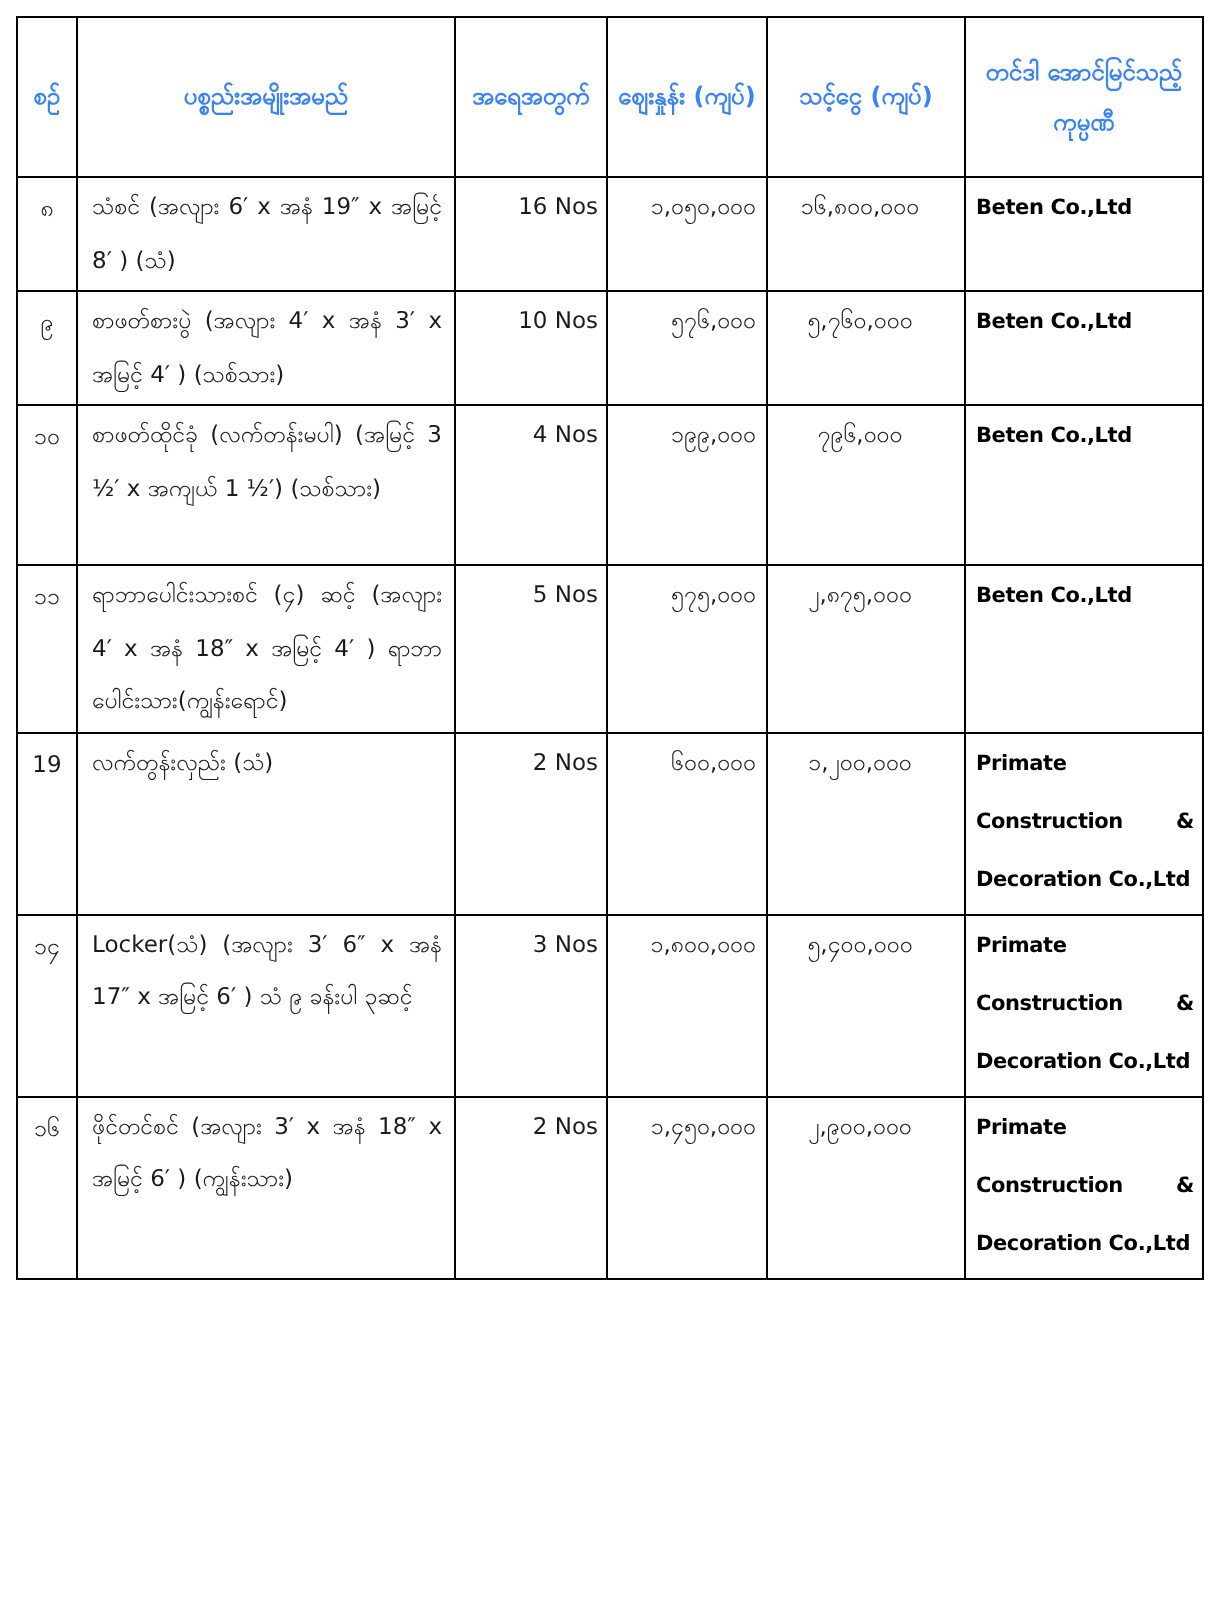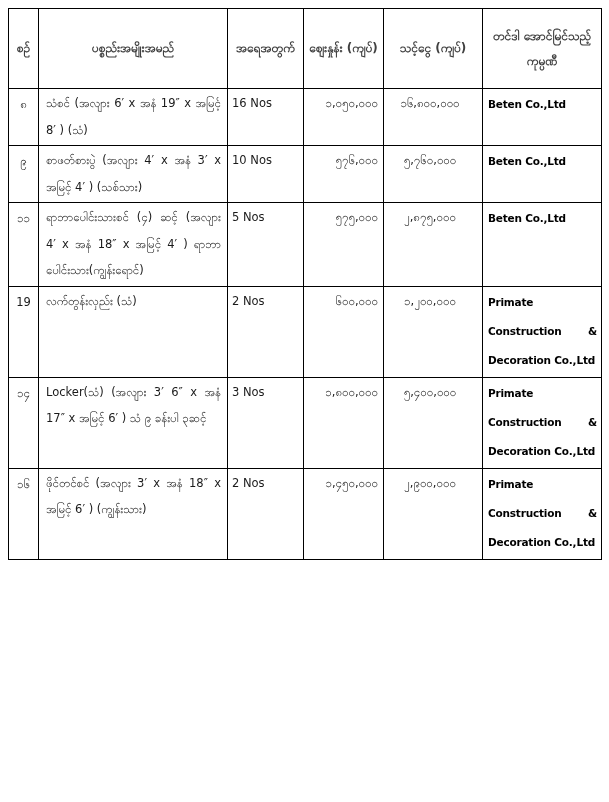--- a/index.html
+++ b/index.html
@@ -25,32 +25,32 @@
     border: 1px solid #000000;
     overflow: hidden;
   }
   thead th {
     font-weight: bold;
     font-size: 12px;
     line-height: 25px;
     text-align: center;
     vertical-align: middle;
     padding: 2px 3px;
-    color: #404040;
+    color: #3b82f6;
   }
   tbody td {
     vertical-align: top;
     font-size: 11.5px;
     line-height: 26.5px;
     padding: 1px 4px 2px 4px;
     color: #1a1a1a;
   }
   td.c-serial { text-align: center; padding-top: 2px; }
   td.c-item   { text-align: justify; padding-left: 7px; padding-right: 6px; border-radius: 28px; }
-  td.c-qty    { text-align: left; }
+  td.c-qty    { text-align: right; }
   td.c-price  { text-align: right; padding-right: 5px; }
   td.c-amount { text-align: center; padding-right: 10px; }
   td.c-company {
     font-weight: bold;
     font-size: 10.5px;
     line-height: 29px;
     text-align: justify;
     color: #000000;
     padding-left: 5px;
     padding-right: 4px;
@@ -100,20 +100,28 @@
         <td class="c-company">Beten Co.,Ltd</td>
       </tr>
       <tr class="h55">
         <td class="c-serial">၉</td>
         <td class="c-item">စာဖတ်စားပွဲ (အလျား 4′ x အနံ 3′ x အမြင့် 4′ ) (သစ်သား)</td>
         <td class="c-qty">10 Nos</td>
         <td class="c-price">၅၇၆,၀၀၀</td>
         <td class="c-amount">၅,၇၆၀,၀၀၀</td>
         <td class="c-company">Beten Co.,Ltd</td>
       </tr>
+      <tr class="h80">
+        <td class="c-serial">၁၀</td>
+        <td class="c-item">စာဖတ်ထိုင်ခုံ (လက်တန်းမပါ) (အမြင့် 3 ½′ x အကျယ် 1 ½′) (သစ်သား)</td>
+        <td class="c-qty">4 Nos</td>
+        <td class="c-price">၁၉၉,၀၀၀</td>
+        <td class="c-amount">၇၉၆,၀၀၀</td>
+        <td class="c-company">Beten Co.,Ltd</td>
+      </tr>
       <tr class="h82">
         <td class="c-serial">၁၁</td>
         <td class="c-item">ရာဘာပေါင်းသားစင် (၄) ဆင့် (အလျား 4′ x အနံ 18″ x အမြင့် 4′ ) ရာဘာပေါင်းသား(ကျွန်းရောင်)</td>
         <td class="c-qty">5 Nos</td>
         <td class="c-price">၅၇၅,၀၀၀</td>
         <td class="c-amount">၂,၈၇၅,၀၀၀</td>
         <td class="c-company">Beten Co.,Ltd</td>
       </tr>
       <tr class="h54">
         <td class="c-serial">19</td>

